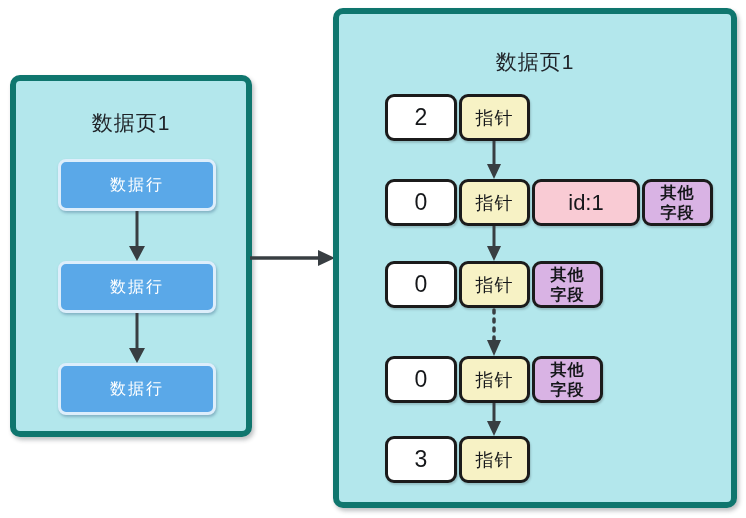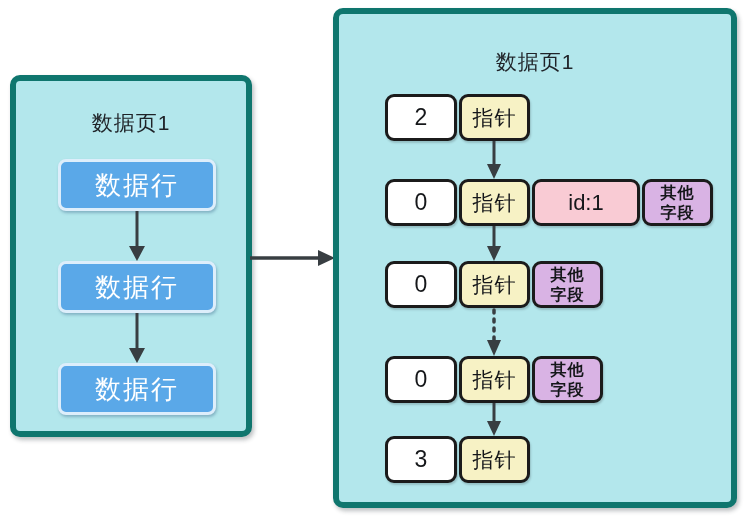--- a/index.html
+++ b/index.html
@@ -37,21 +37,21 @@
     left: 42px;
     width: 158px;
     height: 52px;
     background: #5aa8e8;
     border: 3px solid #ddeefb;
     border-radius: 8px;
     display: flex;
     align-items: center;
     justify-content: center;
     color: #ffffff;
-    font-size: 26px;
+    font-size: 16px;
     letter-spacing: 2px;
     box-shadow: 1px 2px 3px rgba(40, 80, 120, 0.35);
   }
   .rec-row {
     position: absolute;
     left: 46px;
     height: 47px;
     display: flex;
     gap: 2px;
   }
@@ -60,21 +60,21 @@
     border: 3px solid #1b1b1b;
     border-radius: 9px;
     display: flex;
     align-items: center;
     justify-content: center;
     color: #15171a;
     background: #ffffff;
     box-shadow: 1px 2px 2px rgba(40, 50, 55, 0.22);
   }
   .cell-value   { width: 72px;  font-size: 23px; }
-  .cell-pointer { width: 71px;  background: #f7f2c5; font-size: 21px; letter-spacing: 1px; }
+  .cell-pointer { width: 71px;  background: #f7f2c5; font-size: 18px; letter-spacing: 1px; }
   .cell-id      { width: 108px; background: #f9cbd4; font-size: 22px; }
   .cell-other   {
     width: 71px;
     background: #d9b3e4;
     flex-direction: column;
     font-weight: bold;
     font-size: 16px;
     line-height: 1.2;
     letter-spacing: 1px;
   }

